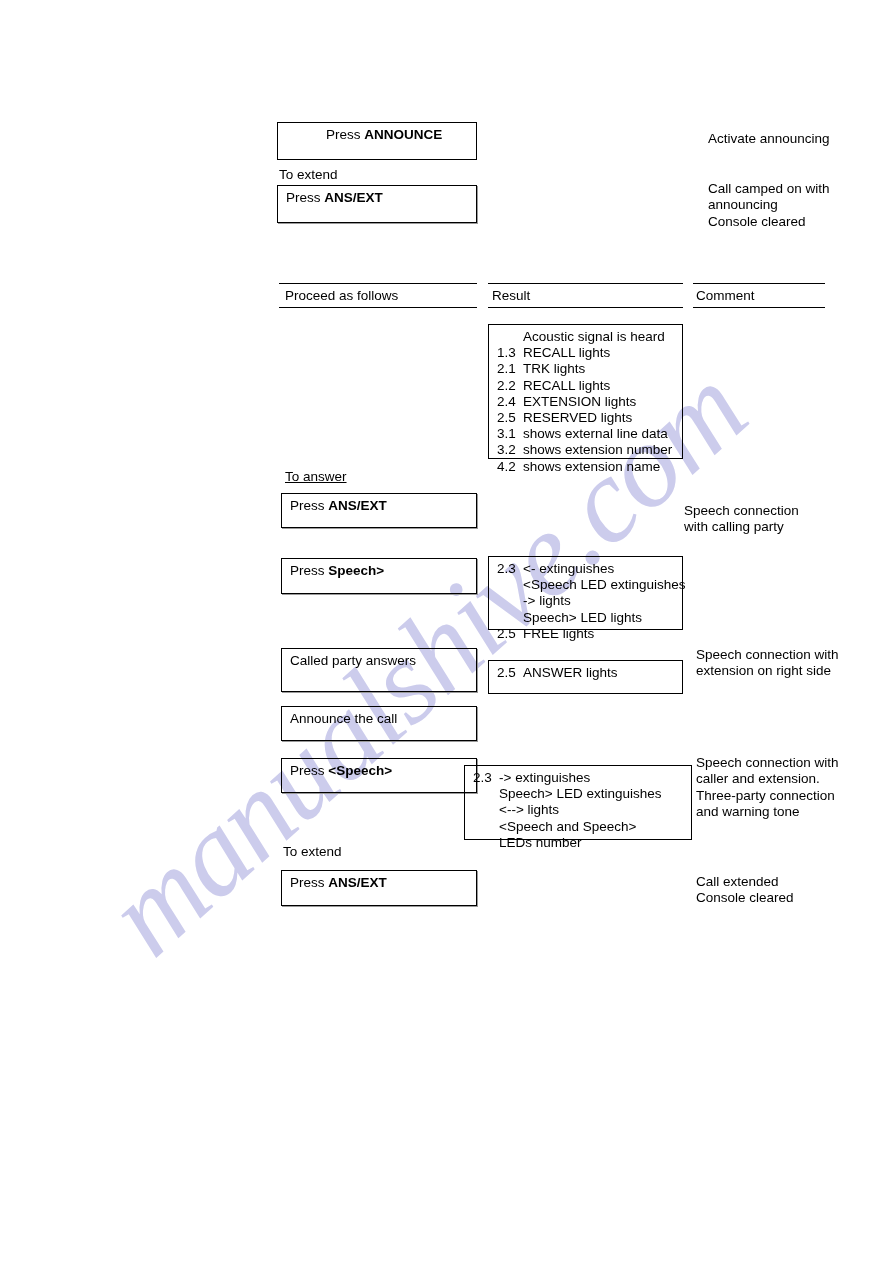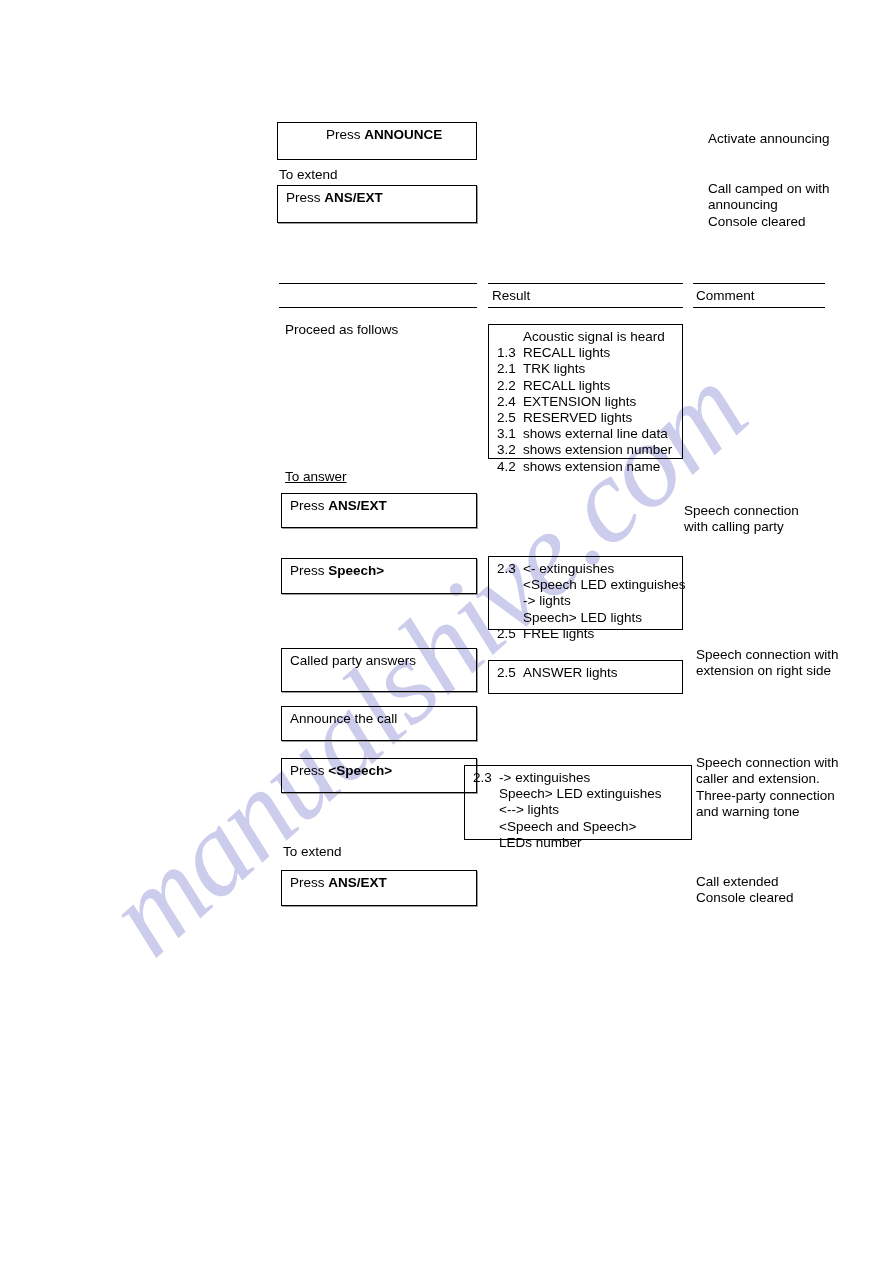--- a/index.html
+++ b/index.html
@@ -141,21 +141,21 @@
   <div class="box action-box shadowed" style="left:277px; top:185px; width:200px; height:38px;">
     <span>Press </span><span class="kw">ANS/EXT</span>
   </div>
   <div class="comment" style="left:708px; top:181px; width:190px;">
     <div>Call camped on with</div>
     <div>announcing</div>
     <div>Console cleared</div>
   </div>
 
   <div class="hdr-rule" style="left:279px; top:283px; width:198px;"></div>
-  <div class="hdr-label" style="left:285px; top:288px;margin-top:34px;">Proceed as follows</div>
+  <div class="hdr-label" style="left:285px; top:288px;">Proceed as follows</div>
   <div class="hdr-rule" style="left:279px; top:307px; width:198px;"></div>
 
   <div class="hdr-rule" style="left:488px; top:283px; width:195px;"></div>
   <div class="hdr-label" style="left:492px; top:288px;">Result</div>
   <div class="hdr-rule" style="left:488px; top:307px; width:195px;"></div>
 
   <div class="hdr-rule" style="left:693px; top:283px; width:132px;"></div>
   <div class="hdr-label" style="left:696px; top:288px;">Comment</div>
   <div class="hdr-rule" style="left:693px; top:307px; width:132px;"></div>
 

